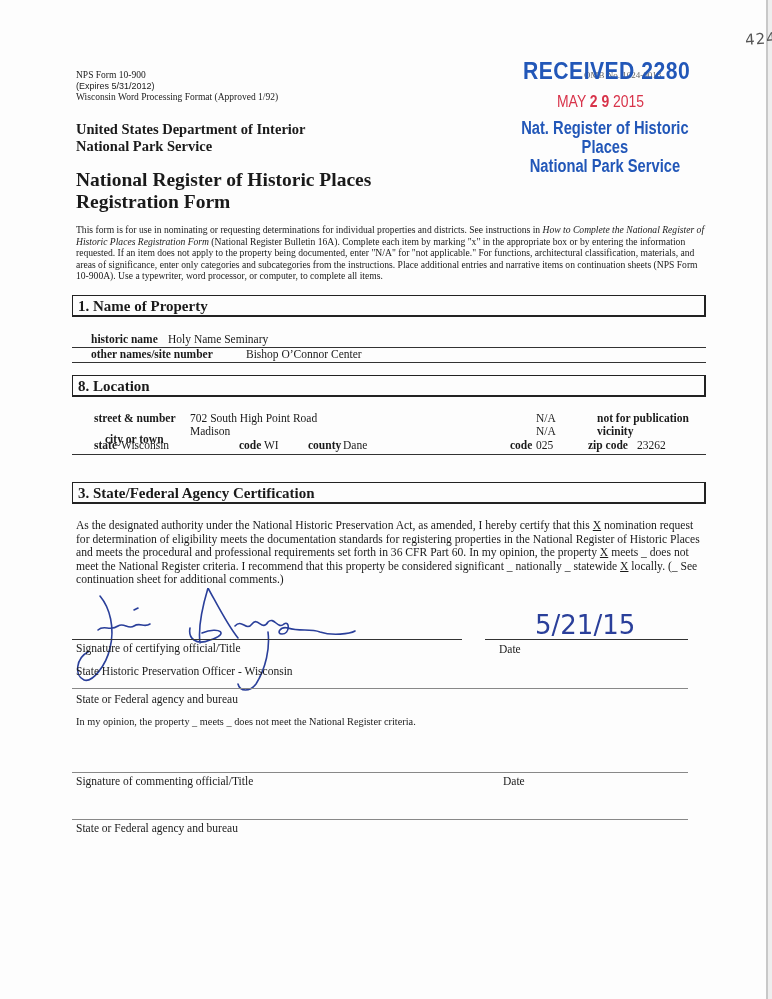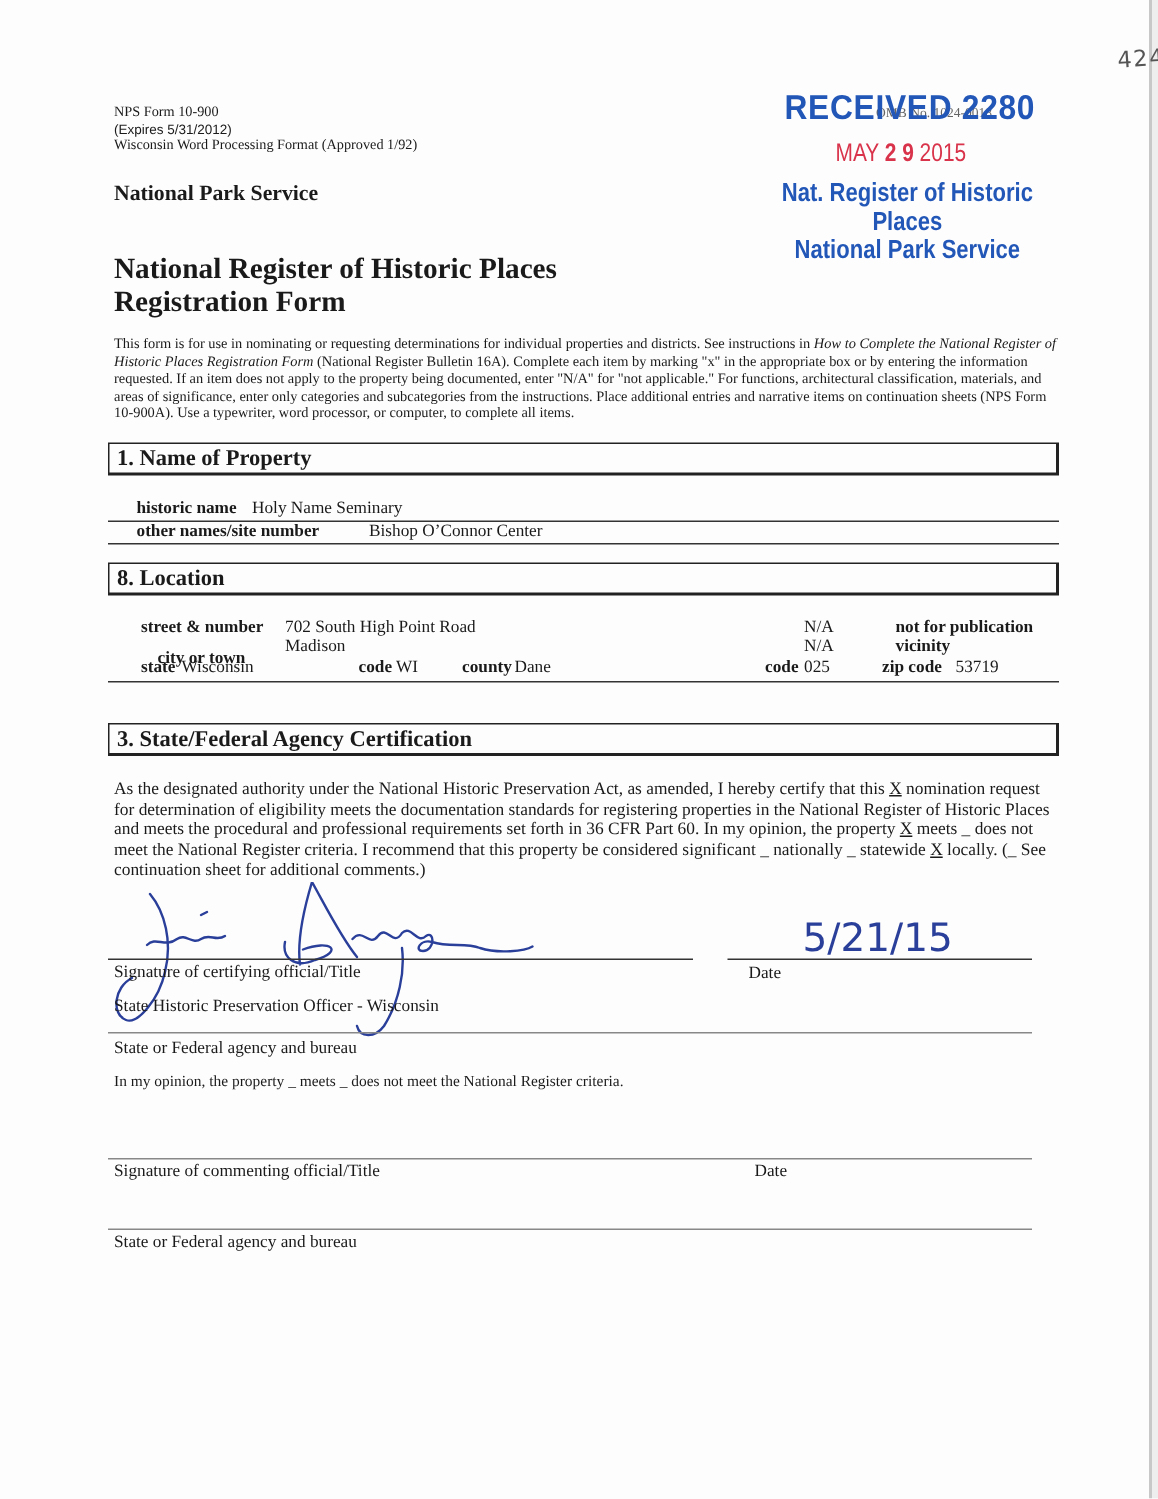--- a/index.html
+++ b/index.html
@@ -91,20 +91,21 @@
   <span>MAY</span>
   <span class="big">2 9</span>
   <span>2015</span>
 </div>
 <div class="abs stamp-nrhp">
   <div>Nat. Register of Historic Places</div>
   <div>National Park Service</div>
 </div>
 
 <div class="abs dept">
+  <div>United States Department of Interior</div>
   <div>National Park Service</div>
 </div>
 
 <div class="abs title">
   <div>National Register of Historic Places</div>
   <div>Registration Form</div>
 </div>
 
 <div class="abs intro">
   <span>This form is for use in nominating or requesting determinations for individual properties and districts.  See instructions in </span><i>How to Complete the National Register of Historic Places Registration Form</i><span> (National Register Bulletin 16A).  Complete each item by marking "x" in the appropriate box or by entering the information requested.  If an item does not apply to the property being documented, enter "N/A" for "not applicable."  For functions, architectural classification, materials, and areas of significance, enter only categories and subcategories from the instructions.  Place additional entries and narrative items on continuation sheets (NPS Form 10-900A).  Use a typewriter, word processor, or computer, to complete all items.</span>
@@ -134,21 +135,21 @@
 
 <div class="abs field-label" style="left:80px; top:439px;">state</div>
 <div class="abs field-val" style="left:121px; top:439px;">Wisconsin</div>
 <div class="abs field-label" style="left:225px; top:439px;">code</div>
 <div class="abs field-val" style="left:264px; top:439px;">WI</div>
 <div class="abs field-label" style="left:294px; top:439px;">county</div>
 <div class="abs field-val" style="left:343px; top:439px;">Dane</div>
 <div class="abs field-label" style="left:496px; top:439px;">code</div>
 <div class="abs field-val" style="left:536px; top:439px;font-family:Liberation Serif, serif;">025</div>
 <div class="abs field-label" style="left:574px; top:439px;">zip code</div>
-<div class="abs field-val" style="left:637px; top:439px;">53719</div>
+<div class="abs field-val" style="left:637px; top:439px;">23262</div>
 <div class="abs rule" style="left:72px; top:454px; width:634px;"></div>
 
 <div class="abs section-box" style="top:482px;">3. State/Federal Agency Certification</div>
 
 <div class="abs para">
   <span>As the designated authority under the National Historic Preservation Act, as amended, I hereby certify that this </span><u>X</u><span> nomination request for determination of eligibility meets the documentation standards for registering properties in the National Register of Historic Places and meets the procedural and professional requirements set forth in 36 CFR Part 60. In my opinion, the property </span><u>X</u><span> meets _ does not meet the National Register criteria. I recommend that this property be considered significant _ nationally _ statewide </span><u>X</u><span> locally. (_ See continuation sheet for additional comments.)</span>
 </div>
 
 <svg class="sig" style="left:70px; top:588px;" width="290" height="110" viewBox="0 0 290 110">
   <g fill="none" stroke="#2a3f9a" stroke-width="1.6" stroke-linecap="round" stroke-linejoin="round">

